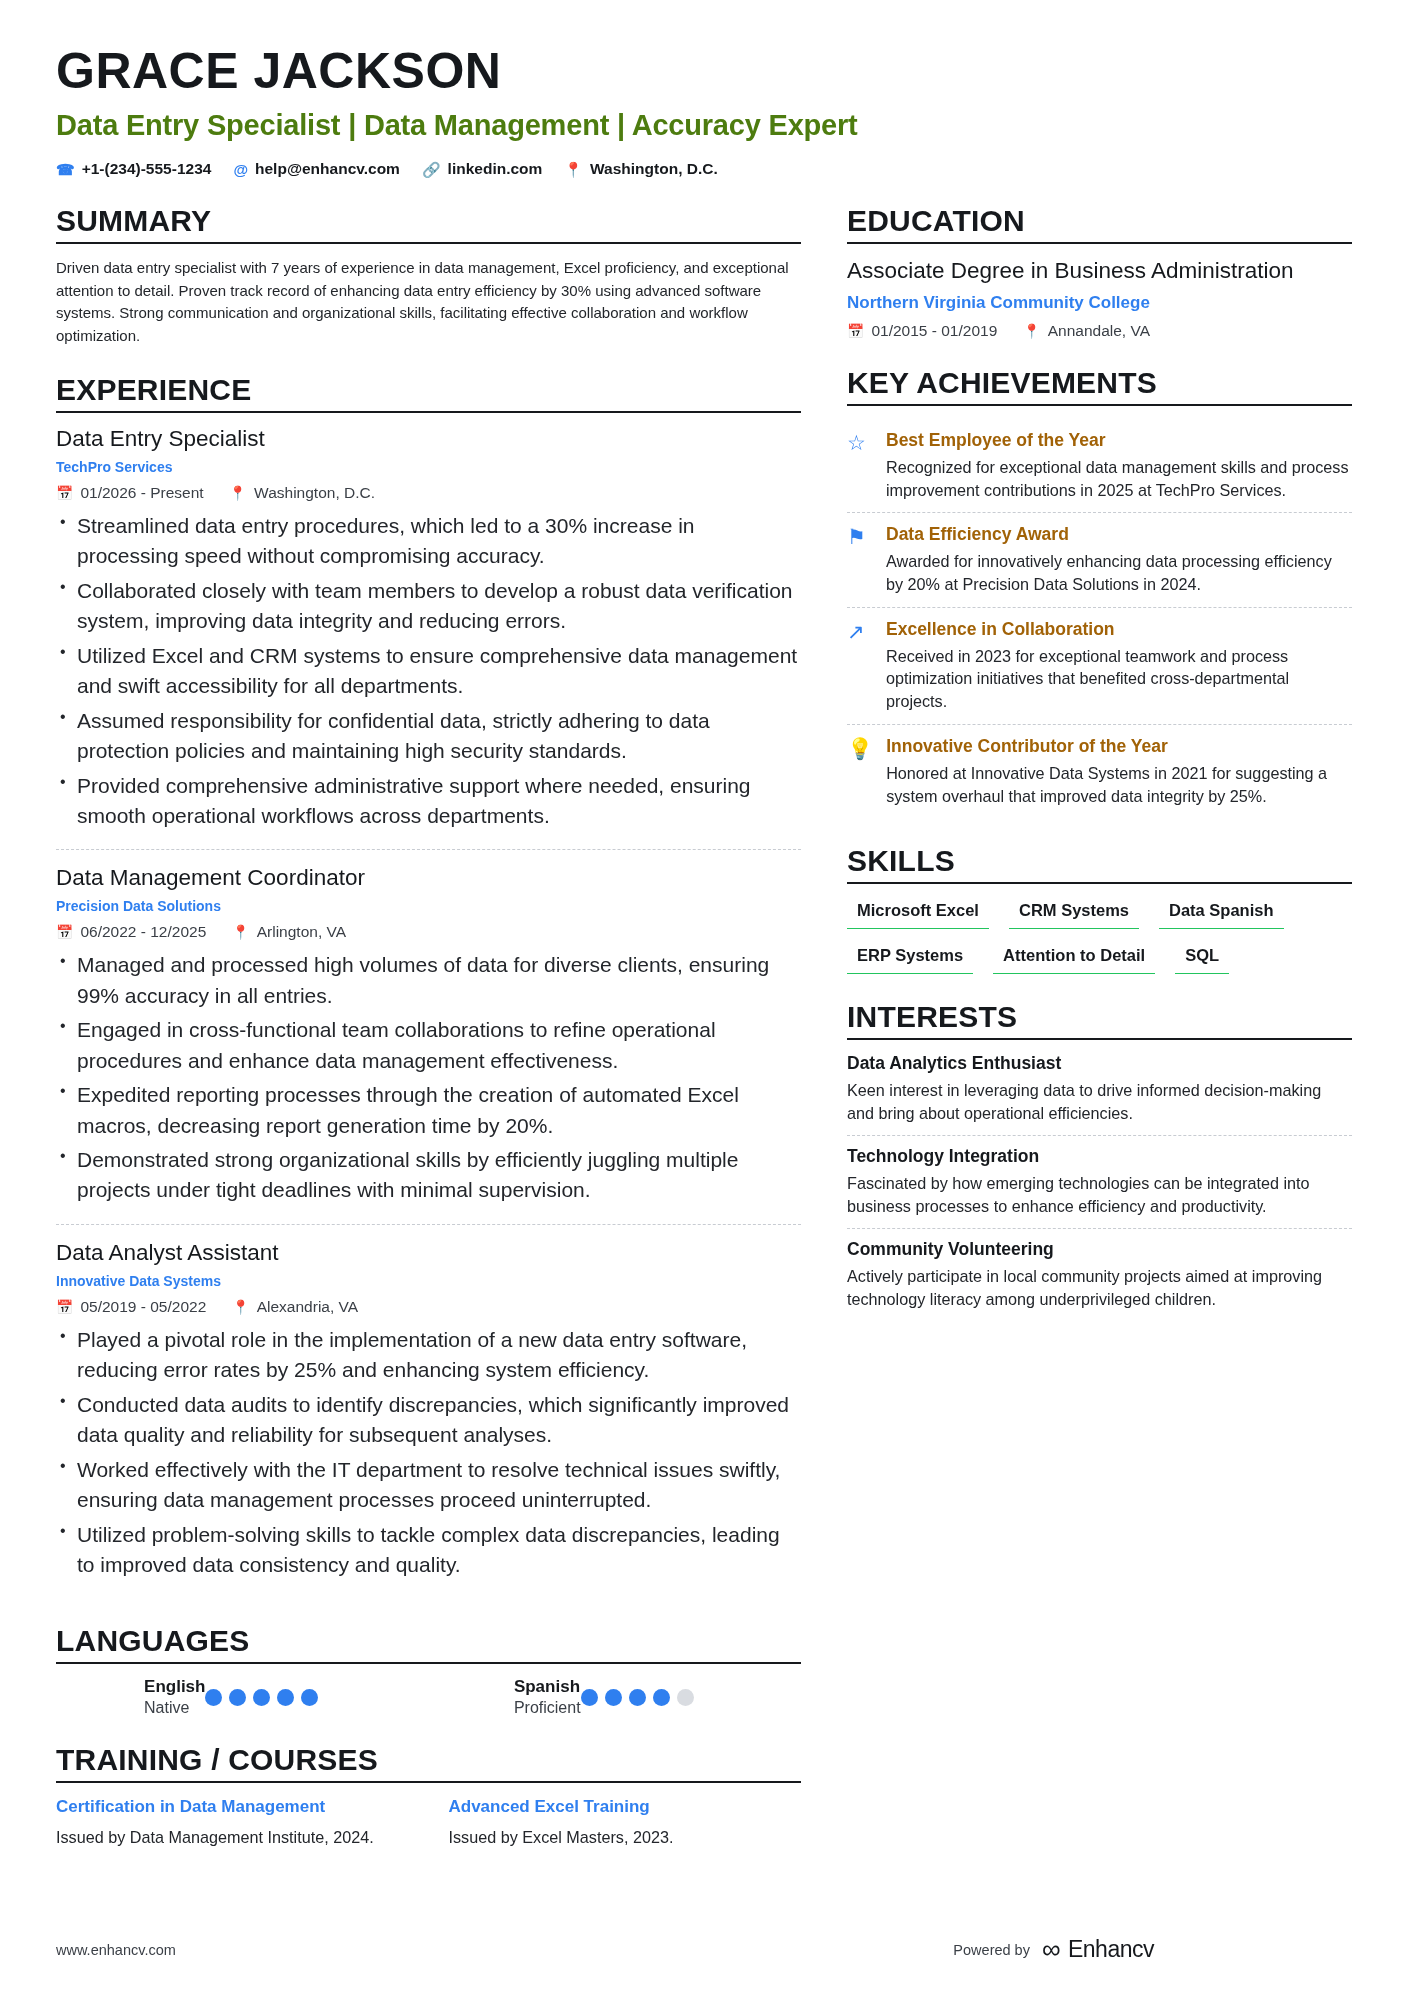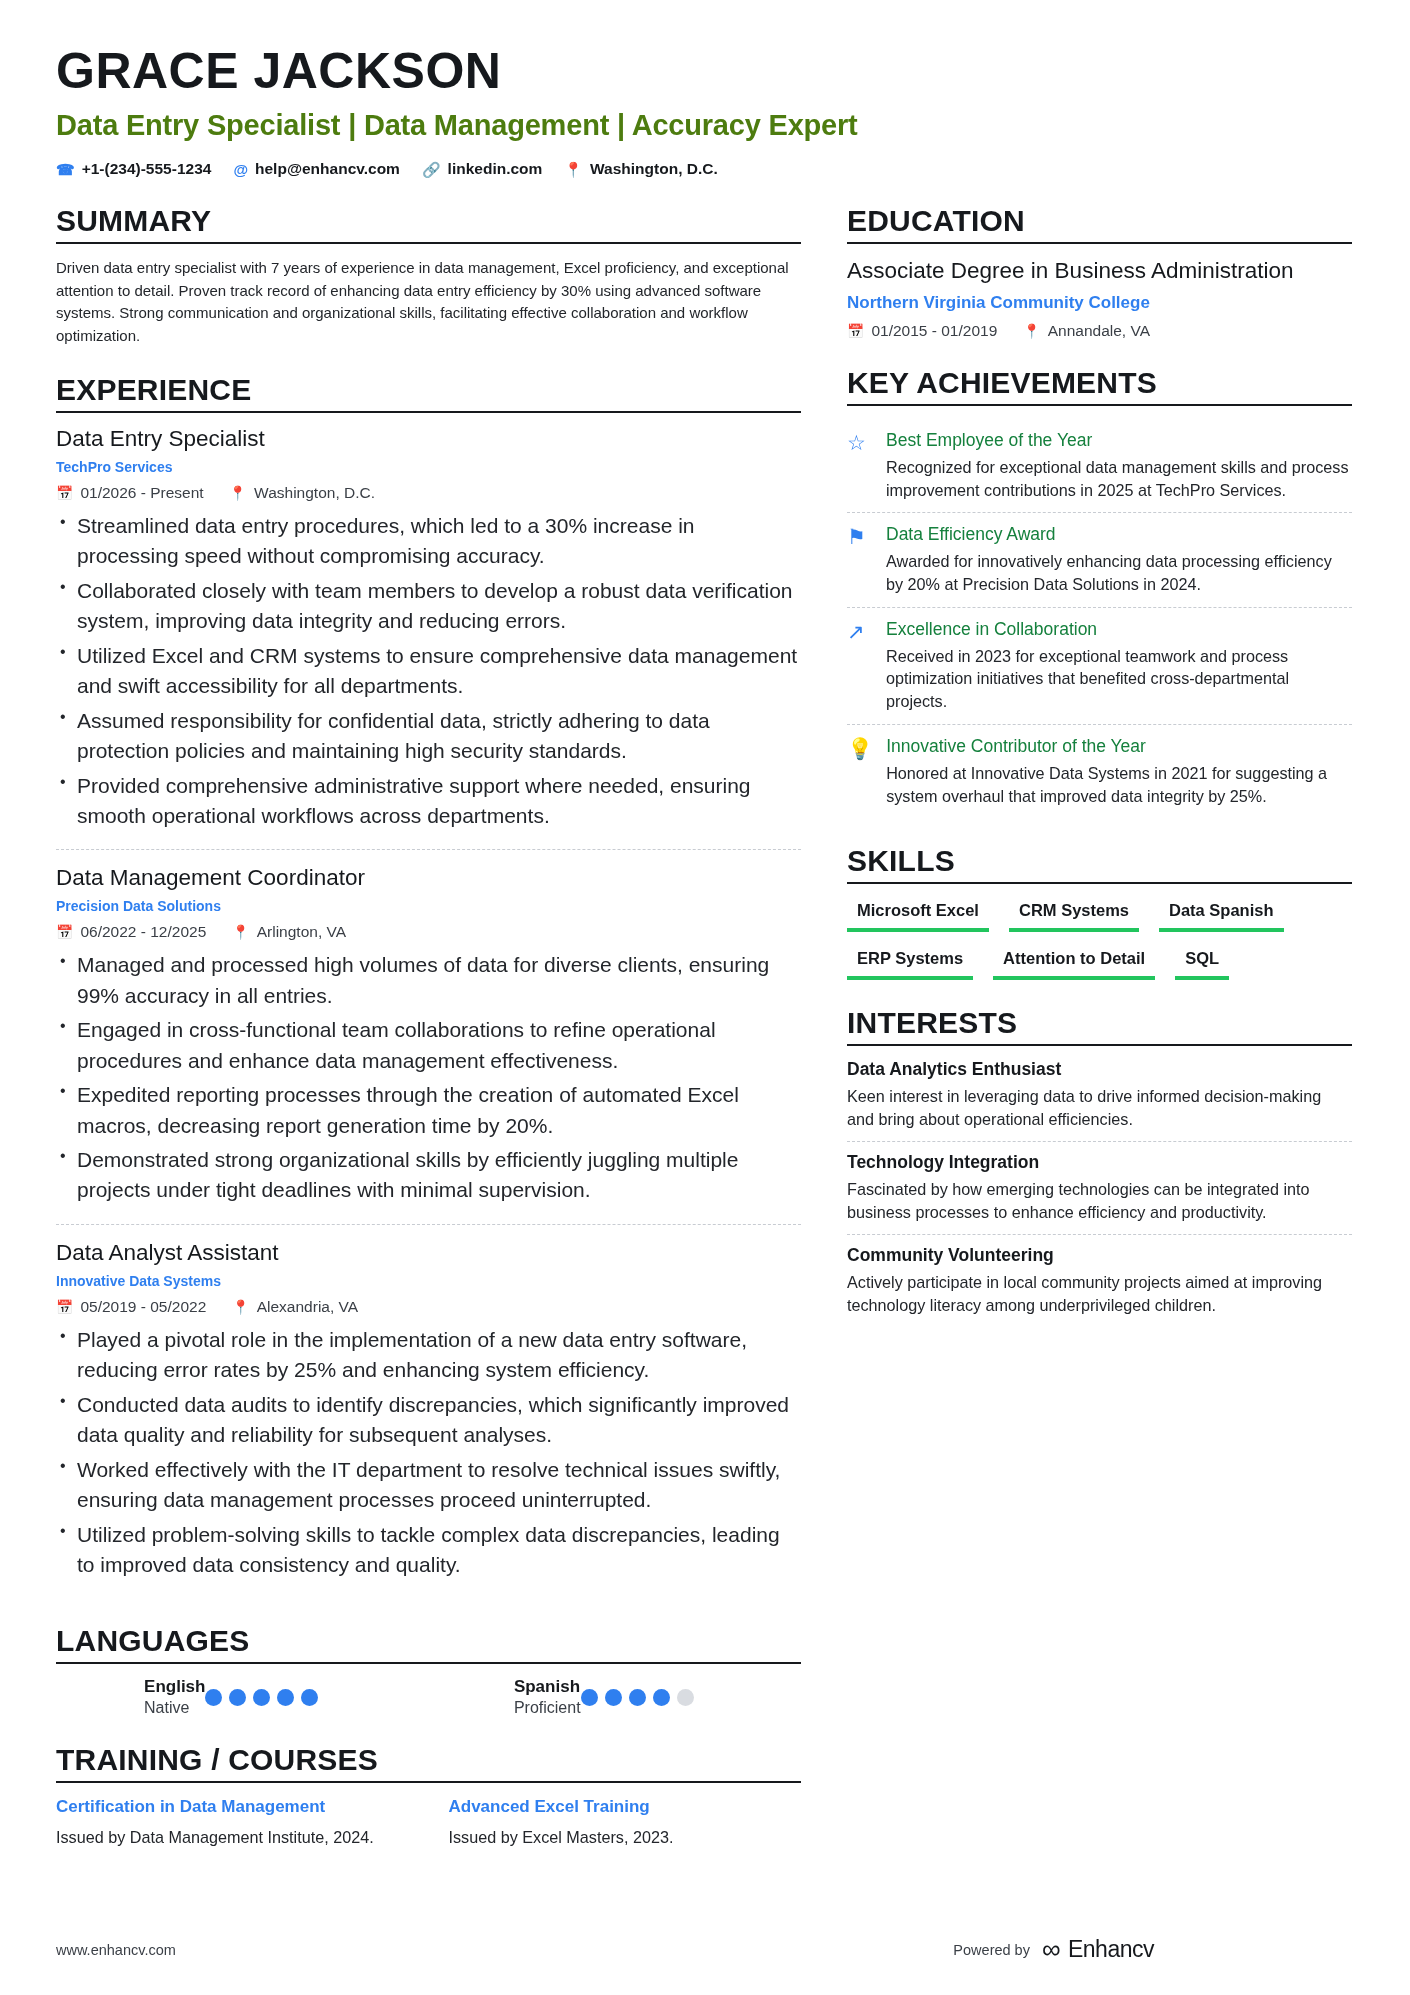--- a/index.html
+++ b/index.html
@@ -119,29 +119,29 @@
   .training-grid { display: flex; gap: 40px; }
   .training-item { width: 50%; }
   .training-title { font-size: 17px; font-weight: bold; color: #2f7fef; line-height: 1.3; margin-bottom: 8px; }
   .training-desc { font-size: 16.2px; color: #23262b; line-height: 1.4; }
   
   .edu-degree { font-size: 22.5px; color: #16191d; line-height: 1.25; margin-bottom: 8px; }
   .edu-school { font-size: 17px; font-weight: bold; color: #2f7fef; margin-bottom: 9px; }
   .ach-item { display: flex; gap: 13px; padding: 11px 0; }
   .ach-item + .ach-item { border-top: 1px dashed #c8ccd2; }
   .ach-icon { flex: 0 0 26px; color: #2f7fef; font-size: 21px; line-height: 1.1; padding-top: 1px; }
-  .ach-title { font-size: 17.5px; font-weight: normal; color: #15803d; margin-bottom: 5px; }
+  .ach-title { font-size: 17.5px; font-weight: bold; color: #a16207; margin-bottom: 5px; }
   .ach-desc { font-size: 16.2px; color: #23262b; line-height: 1.4; }
   .skills-wrap { display: flex; flex-wrap: wrap; gap: 13px 20px; }
   .skill {
     font-size: 16.5px;
     font-weight: bold;
     color: #16191d;
     padding: 4px 10px 8px 10px;
-    border-bottom: 4px solid #22c55e;
+    border-bottom: 1px solid #22c55e;
   }
   .interest + .interest { border-top: 1px dashed #c8ccd2; padding-top: 10px; }
   .interest { padding-bottom: 10px; }
   .interest-title { font-size: 17.5px; font-weight: bold; color: #16191d; margin-bottom: 5px; }
   .interest-desc { font-size: 16.2px; color: #23262b; line-height: 1.42; }
   
   .footer {
     position: absolute;
     left: 56px; right: 56px; bottom: 30px;
     display: flex; align-items: center; justify-content: space-between;

